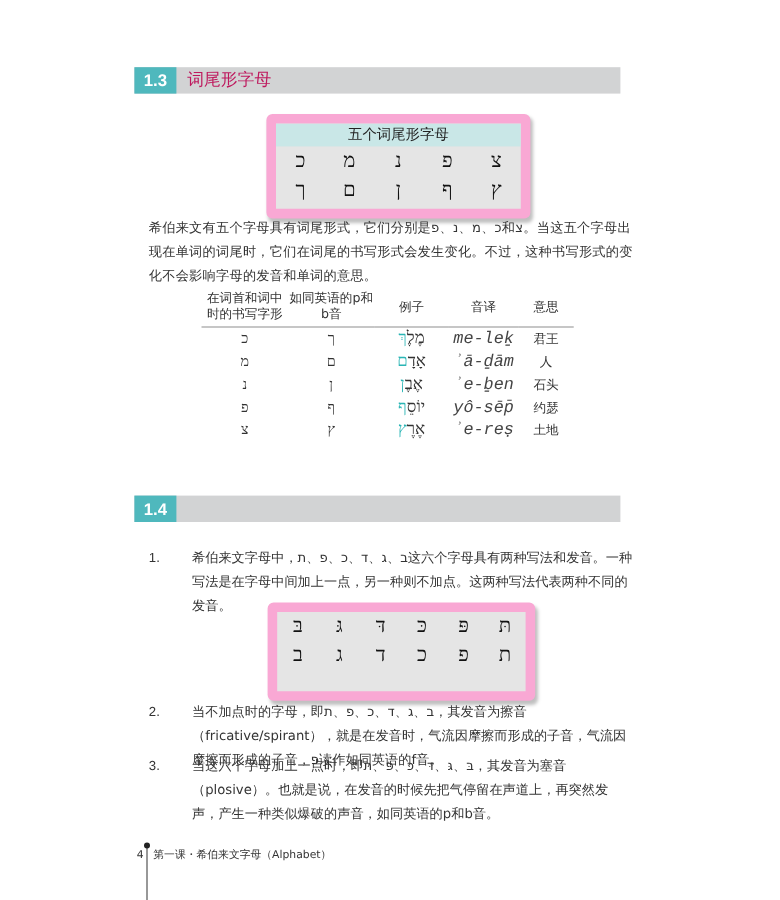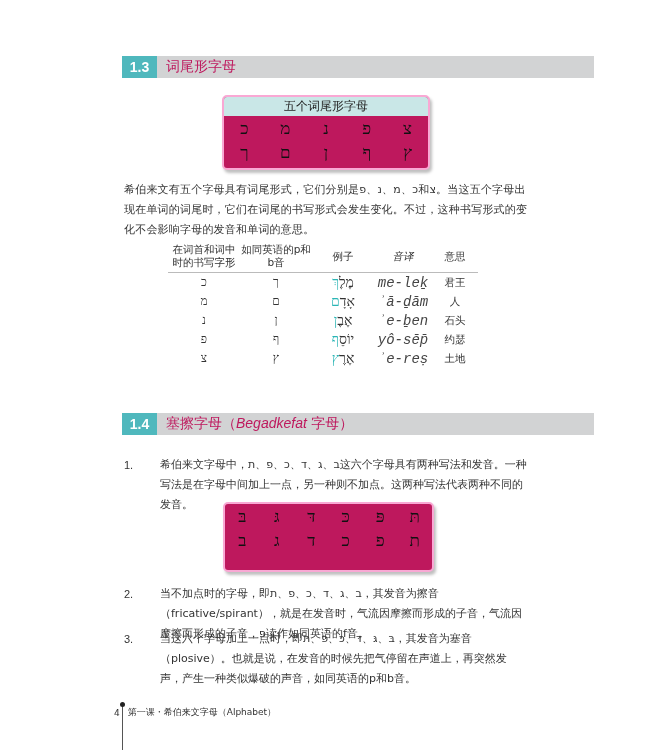--- a/index.html
+++ b/index.html
@@ -1,25 +1,25 @@
 <!DOCTYPE html>
 <html><head>
 <meta charset="utf-8">
 <style>
   html, body { margin:0; padding:0; }
   body {
     width:650px; height:750px; background:#ffffff; position:relative; overflow:hidden;
     font-family:"DejaVu Sans", sans-serif; color:#222;
   }
-  .sec-head { position:absolute; left:122px; width:472px; height:22px; background:#d2d3d4; display:flex; align-items:center; }
+  .sec-head { position:absolute; left:112px; width:405px; height:22px; background:#d2d3d4; display:flex; align-items:center; }
   .sec-num { width:35px; height:22px; background:#4fb8bd; color:#fff; font-family:"Liberation Sans", sans-serif; font-weight:bold; font-size:14px; display:flex; align-items:center; justify-content:center; }
   .sec-title { margin-left:9px; font-size:14px; color:#be185d; }
   .sec-title i { font-family:"Liberation Sans", sans-serif; }
 
-  .box { position:absolute; border:2px solid #f9a8d4; border-radius:5px; background:#be185d; box-shadow:2px 3px 3px rgba(0,0,0,0.25); overflow:hidden; }
+  .box { position:absolute; border:8px solid #f9a8d4; border-radius:5px; background:#e5e5e5; box-shadow:2px 3px 3px rgba(0,0,0,0.25); overflow:hidden; }
   .box-head { background:#c9e7e7; text-align:center; font-size:12px; height:19px; line-height:19px; color:#222; }
   .box-row { display:flex; justify-content:space-around; font-family:"DejaVu Serif", serif; font-size:17px; height:24px; line-height:24px; color:#111; }
   .box-row span { width:30px; text-align:center; }
 
   .para { position:absolute; left:124px; width:404px; font-size:11px; line-height:20px; color:#333; letter-spacing:0.2px; }
   .he { font-family:"DejaVu Serif", serif; font-size:12px; }
 
   table.ex { position:absolute; left:168px; top:240px; width:310px; border-collapse:collapse; font-size:10.5px; color:#333; }
   table.ex th { font-weight:normal; height:32px; vertical-align:middle; line-height:13px; border-bottom:1px solid #bbb; padding:0; }
   table.ex td { text-align:center; height:19px; padding:0; }
@@ -62,21 +62,21 @@
 </div>
 
 <div class="para" style="top:180px;">希伯来文有五个字母具有词尾形式，它们分别是כ、מ、נ、פ和צ。当这五个字母出现在单词的词尾时，它们在词尾的书写形式会发生变化。不过，这种书写形式的变化不会影响字母的发音和单词的意思。</div>
 
 <table class="ex">
   <thead>
     <tr>
       <th style="width:72px;">在词首和词中时的书写字形</th>
       <th style="width:72px;">如同英语的p和b音</th>
       <th style="width:62px;">例子</th>
-      <th style="width:58px;font-style:italic;">音译</th>
+      <th style="width:58px;">音译</th>
       <th style="width:46px;">意思</th>
     </tr>
   </thead>
   <tbody>
     <tr>
       <td class="he">כ</td>
       <td class="he">ך</td>
       <td class="heb"><span>מֶלֶ</span><span class="fin">ךְ</span></td>
       <td class="tr">me-leḵ</td>
       <td>君王</td>
@@ -107,21 +107,20 @@
       <td class="he">ץ</td>
       <td class="heb"><span>אֶרֶ</span><span class="fin">ץ</span></td>
       <td class="tr">ʾe-reṣ</td>
       <td>土地</td>
     </tr>
   </tbody>
 </table>
 
 <div class="sec-head" style="top:413px;">
   <div class="sec-num">1.4</div>
-  <div class="sec-title"><span>塞擦字母（</span><i>Begadkefat</i><span> 字母）</span></div>
 </div>
 
 <div class="list" style="top:455px;">
   <span class="n">1.</span>
   <div class="t">希伯来文字母中，ב、ג、ד、כ、פ、ת这六个字母具有两种写法和发音。一种写法是在字母中间加上一点，另一种则不加点。这两种写法代表两种不同的发音。</div>
 </div>
 
 <div class="box" style="left:223px; top:502px; width:207px; height:66px;">
   <div class="box-row">
     <span>בּ</span>

